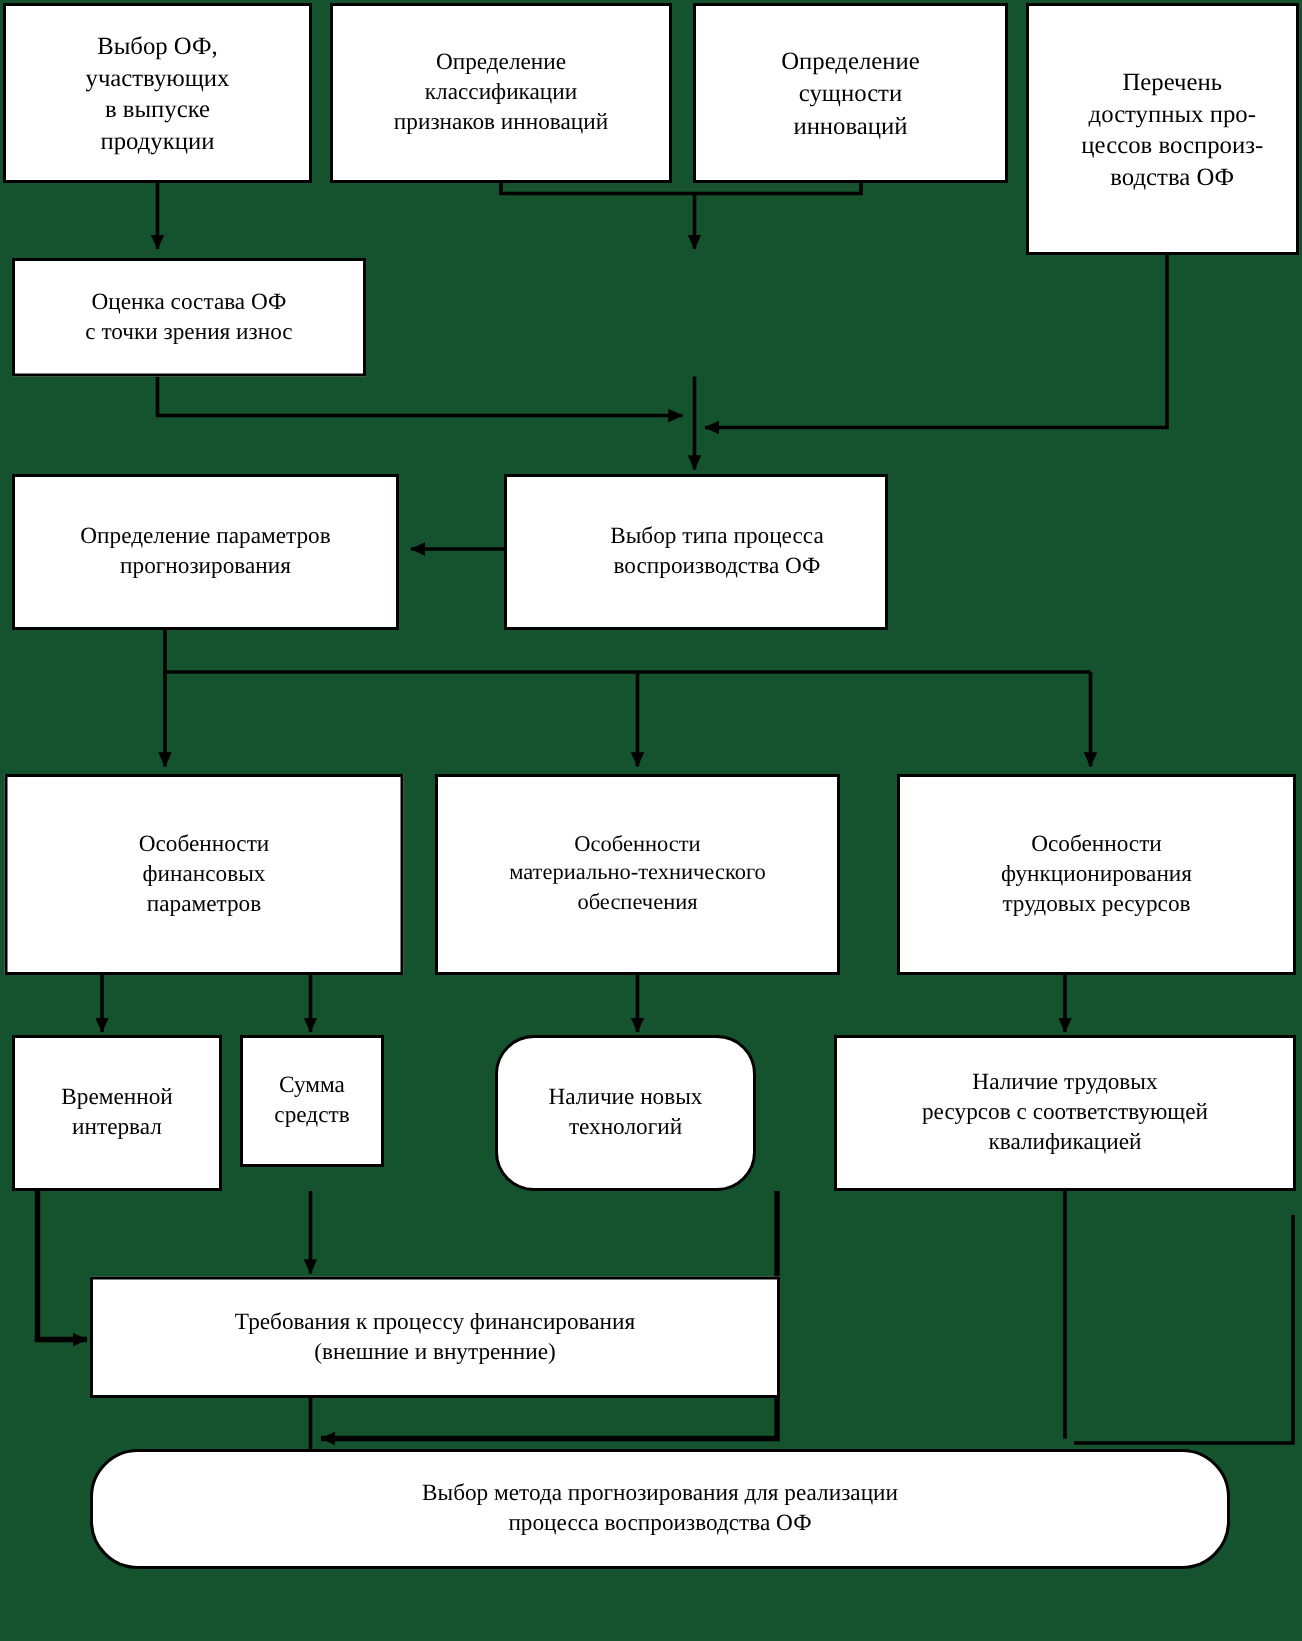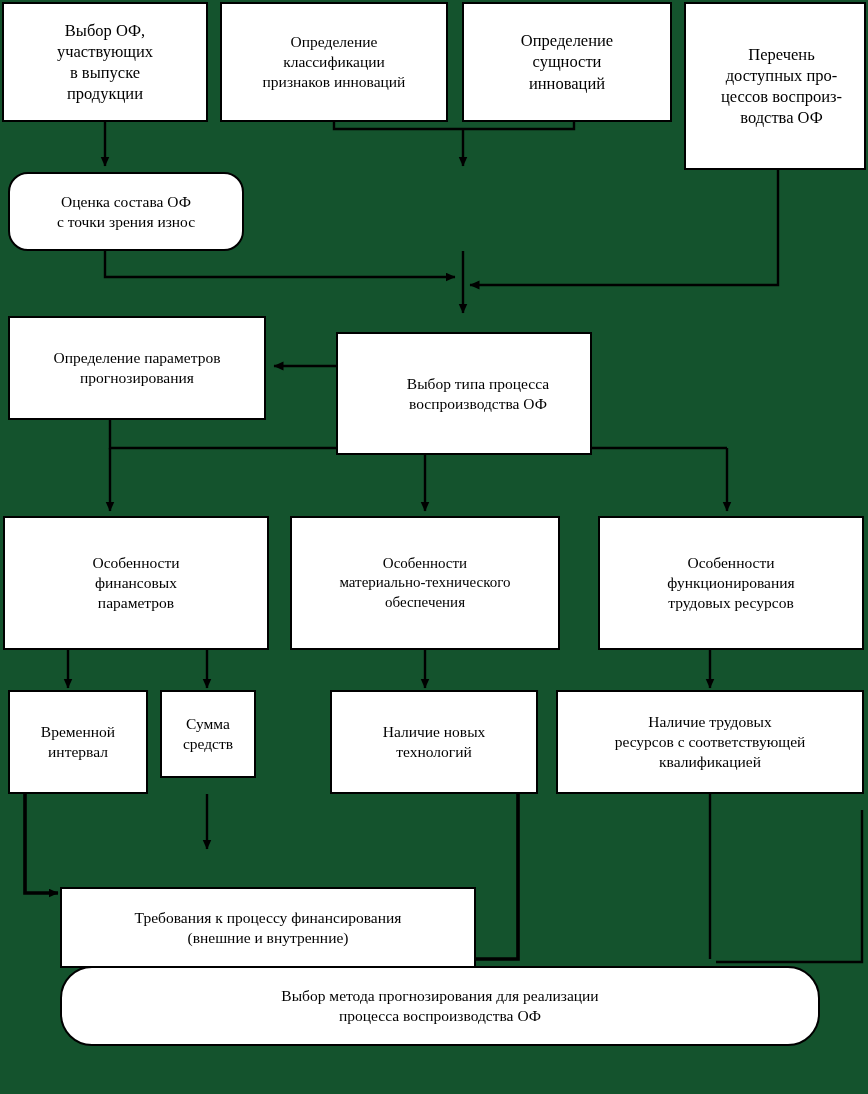--- a/index.html
+++ b/index.html
@@ -70,55 +70,55 @@
   <div class="node" style="left:220px;top:2px;width:228px;height:120px;">
     <span class="lbl t16">Определение<br>классификации<br>признаков инноваций</span>
   </div>
   <div class="node" style="left:462px;top:2px;width:210px;height:120px;">
     <span class="lbl t17">Определение<br>сущности<br>инноваций</span>
   </div>
   <div class="node" style="left:684px;top:2px;width:182px;height:168px;padding-left:13px;">
     <span class="lbl t17">Перечень<br>доступных про-<br>цессов воспроиз-<br>водства ОФ</span>
   </div>
 
-  <div class="node" style="left:8px;top:172px;width:236px;height:79px;border-radius:20px;">
+  <div class="node" style="left:8px;top:172px;width:236px;height:79px;">
     <span class="lbl t16">Оценка состава ОФ<br>с точки зрения износ</span>
   </div>
 
   <div class="node" style="left:8px;top:316px;width:258px;height:104px;">
     <span class="lbl t16">Определение параметров<br>прогнозирования</span>
   </div>
-  <div class="node" style="left:336px;top:332px;width:256px;height:123px;padding-left:28px;">
+  <div class="node" style="left:336px;top:316px;width:256px;height:104px;padding-left:28px;">
     <span class="lbl t16">Выбор типа процесса<br>воспроизводства ОФ</span>
   </div>
 
   <div class="node" style="left:3px;top:516px;width:266px;height:134px;">
     <span class="lbl t16">Особенности<br>финансовых<br>параметров</span>
   </div>
   <div class="node" style="left:290px;top:516px;width:270px;height:134px;">
     <span class="lbl t15">Особенности<br>материально-технического<br>обеспечения</span>
   </div>
   <div class="node" style="left:598px;top:516px;width:266px;height:134px;">
     <span class="lbl t16">Особенности<br>функционирования<br>трудовых ресурсов</span>
   </div>
 
   <div class="node" style="left:8px;top:690px;width:140px;height:104px;">
     <span class="lbl t16">Временной<br>интервал</span>
   </div>
   <div class="node" style="left:160px;top:690px;width:96px;height:88px;">
     <span class="lbl t16">Сумма<br>средств</span>
   </div>
-  <div class="node" style="left:330px;top:690px;width:208px;height:104px;">
+  <div class="node" style="left:330px;top:690px;width:174px;height:104px;border-radius:26px;">
     <span class="lbl t16">Наличие новых<br>технологий</span>
   </div>
   <div class="node" style="left:556px;top:690px;width:308px;height:104px;">
     <span class="lbl t16">Наличие трудовых<br>ресурсов с соответствующей<br>квалификацией</span>
   </div>
 
-  <div class="node" style="left:60px;top:887px;width:416px;height:81px;">
+  <div class="node" style="left:60px;top:851px;width:460px;height:81px;">
     <span class="lbl t16">Требования к процессу финансирования<br>(внешние и внутренние)</span>
   </div>
 
   <div class="node" style="left:60px;top:966px;width:760px;height:80px;border-radius:32px;">
     <span class="lbl t16">Выбор метода прогнозирования для реализации<br>процесса воспроизводства ОФ</span>
   </div>
 
 </div>
 
 </body></html>

